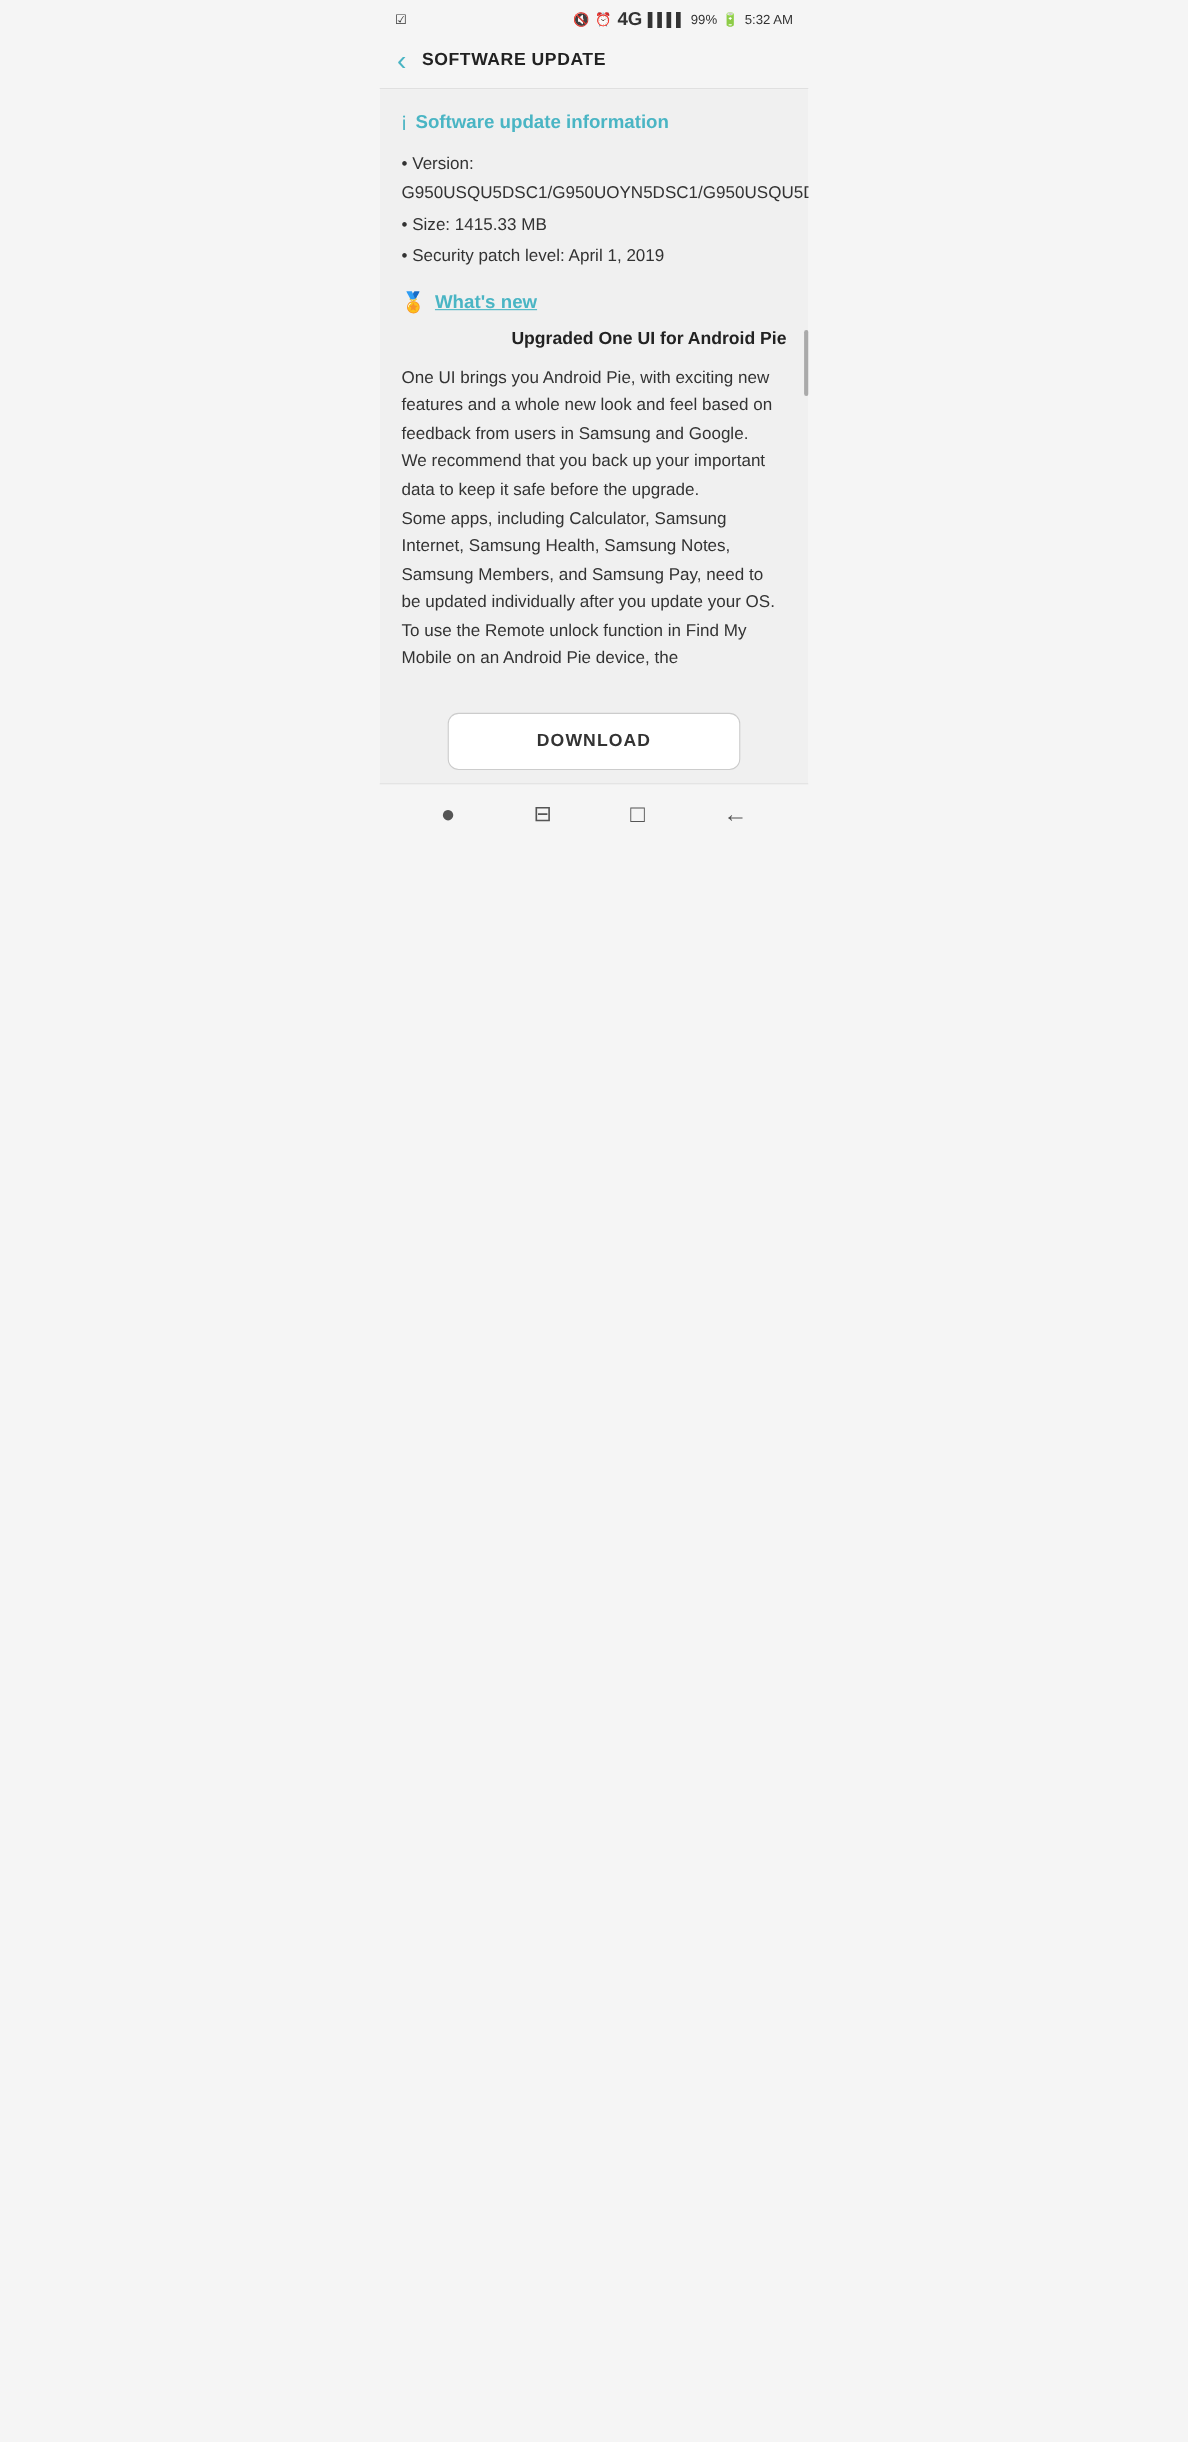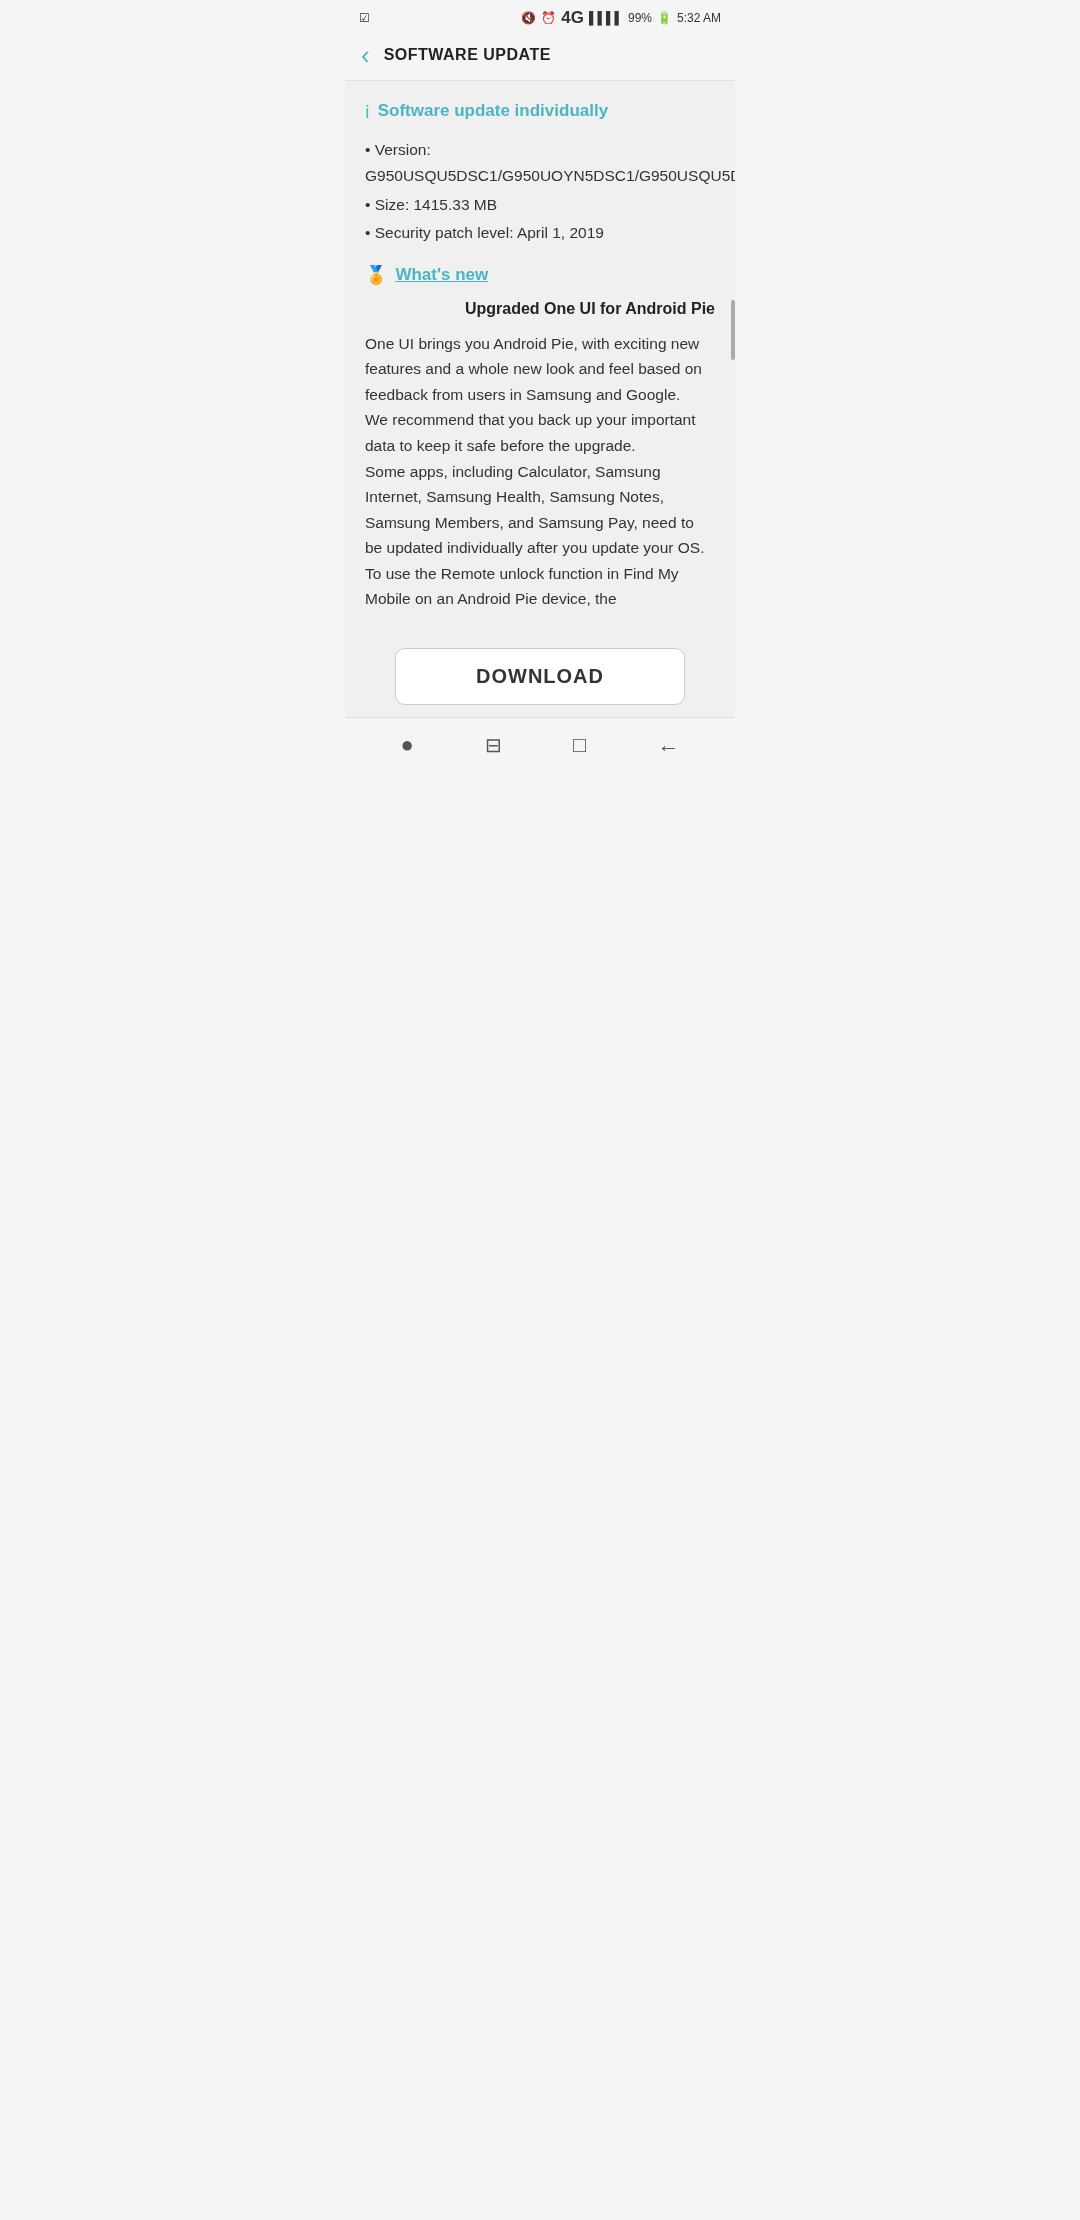--- a/index.html
+++ b/index.html
@@ -178,21 +178,21 @@
       justify-content: center;
       padding: 18px 20px 12px;
       background: #f0f0f0;
     }
 
     .download-btn {
       background: #fff;
       border: 1.5px solid #ccc;
       border-radius: 10px;
       padding: 16px 80px;
-      font-size: 20px;
+      font-size: 16px;
       font-weight: 700;
       color: #333;
       letter-spacing: 1px;
       cursor: pointer;
     }
 
     .nav-bar {
       background: #f5f5f5;
       display: flex;
       justify-content: space-around;
@@ -239,21 +239,21 @@
   <span class="back-btn">‹</span>
   <span class="toolbar-title">SOFTWARE UPDATE</span>
 </div>
 
 <div class="content">
 
 
   <div class="info-section">
     <div class="section-header">
       <span class="section-icon">ℹ</span>
-      <span class="section-title">Software update individually</span>
+      <span class="section-title">Software update information</span>
     </div>
     <div class="info-list">
       <p>• Version: G950USQU5DSC1/G950UOYN5DSC1/G950USQU5DSC1</p>
       <p>• Size: 1415.33 MB</p>
       <p>• Security patch level: April 1, 2019</p>
     </div>
 
     <div class="whats-new-header">
       <span class="whats-new-icon">🏅</span>
       <span class="whats-new-title">What's new</span>

